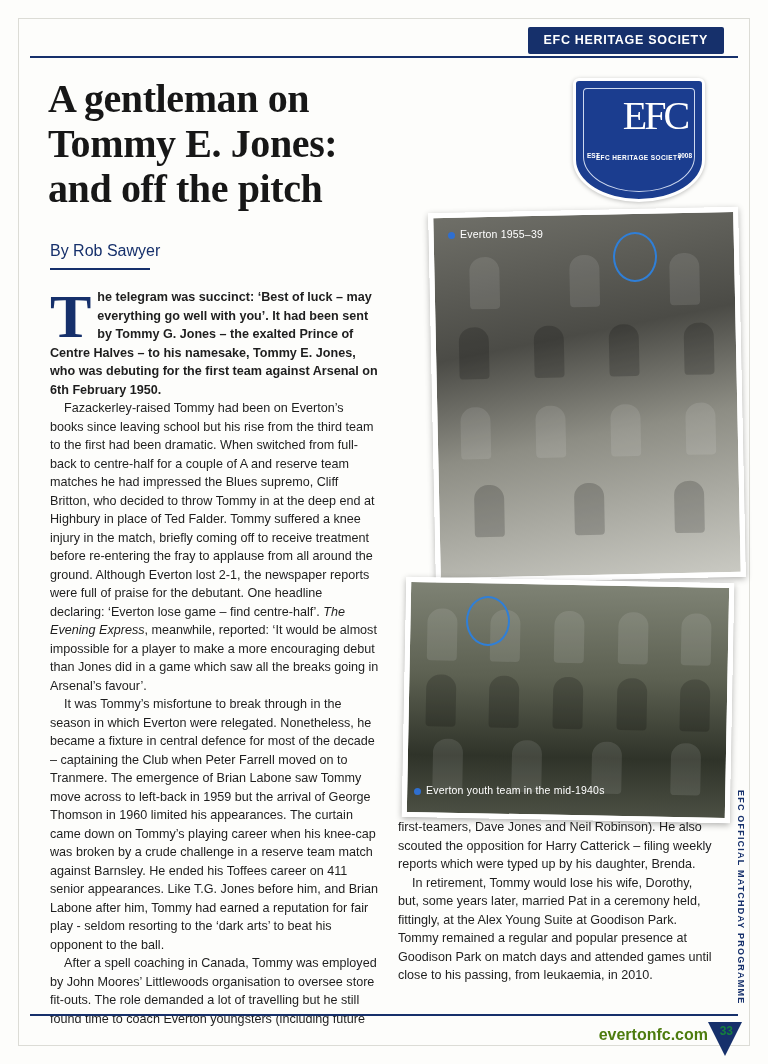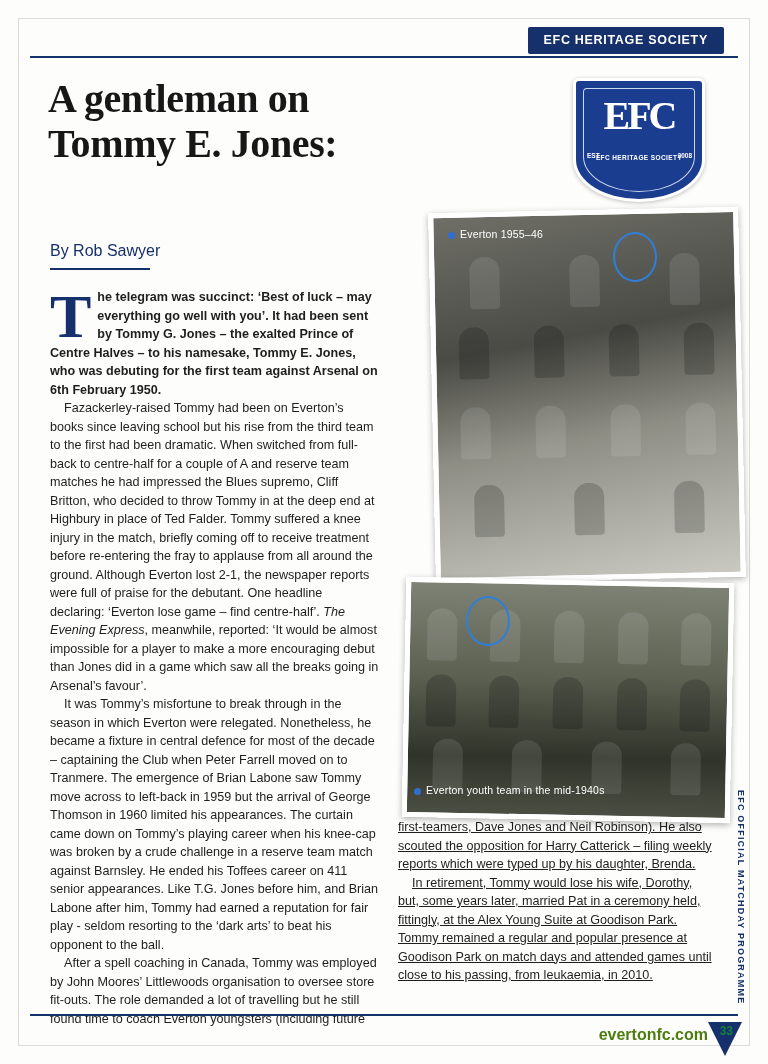--- a/index.html
+++ b/index.html
@@ -116,23 +116,24 @@
     border-radius: 4px 4px 50% 50% / 4px 4px 34% 34%;
   }
   .crest-monogram {
     position: absolute;
     left: 0;
     top: 14px;
     width: 132px;
     text-align: center;
     font-family: "Liberation Serif", serif;
     font-size: 40px;
-    font-weight: bold;
+    font-weight: normal;
     color: #ffffff;
     letter-spacing: -3px;
+    padding-left: 16px;
   }
   .crest-society {
     position: absolute;
     left: 0;
     top: 76px;
     width: 132px;
     text-align: center;
     font-size: 6.5px;
     font-weight: bold;
     color: #ffffff;
@@ -235,21 +236,20 @@
   .col p.first { text-indent: 0; }
   .col-left {
     left: 50px;
     top: 288px;
     width: 330px;
   }
   .col-right {
     left: 398px;
     top: 818px;
     width: 318px;
-    text-decoration: underline;
   }
 
   .dropcap {
     float: left;
     font-family: "Liberation Serif", serif;
     font-size: 62px;
     line-height: 0.84;
     font-weight: bold;
     color: #16306b;
     margin: 2px 6px 0 0;
@@ -310,20 +310,21 @@
 <div class="page">
 
   <div class="page-frame"></div>
   <div class="top-rule"></div>
 
   <div class="heritage-tab">EFC HERITAGE SOCIETY</div>
 
   <div class="headline">
     <span>A gentleman on</span>
     <span>Tommy E. Jones:</span>
+    <span>and off the pitch</span>
   </div>
 
   <div class="byline">By Rob Sawyer</div>
   <div class="byline-rule"></div>
 
   <div class="crest">
     <div class="crest-shield">
       <div class="crest-inner"></div>
     </div>
     <div class="crest-monogram">EFC</div>
@@ -349,21 +350,21 @@
       <div class="fig"></div>
       <div class="fig"></div>
       <div class="fig"></div>
     </div>
     <div class="fig-row" style="top:268px;">
       <div class="fig dark"></div>
       <div class="fig dark"></div>
       <div class="fig dark"></div>
     </div>
   </div>
-  <div class="photo-caption cap-1"><span class="cap-dot"></span><span>Everton 1955–46</span></div>
+  <div class="photo-caption cap-1"><span class="cap-dot"></span><span>Everton 1955–39</span></div>
   <div class="highlight-ring ring-1"></div>
 
   <div class="photo photo-2">
     <div class="fig-row" style="top:26px;">
       <div class="fig"></div>
       <div class="fig"></div>
       <div class="fig"></div>
       <div class="fig"></div>
       <div class="fig"></div>
     </div>

